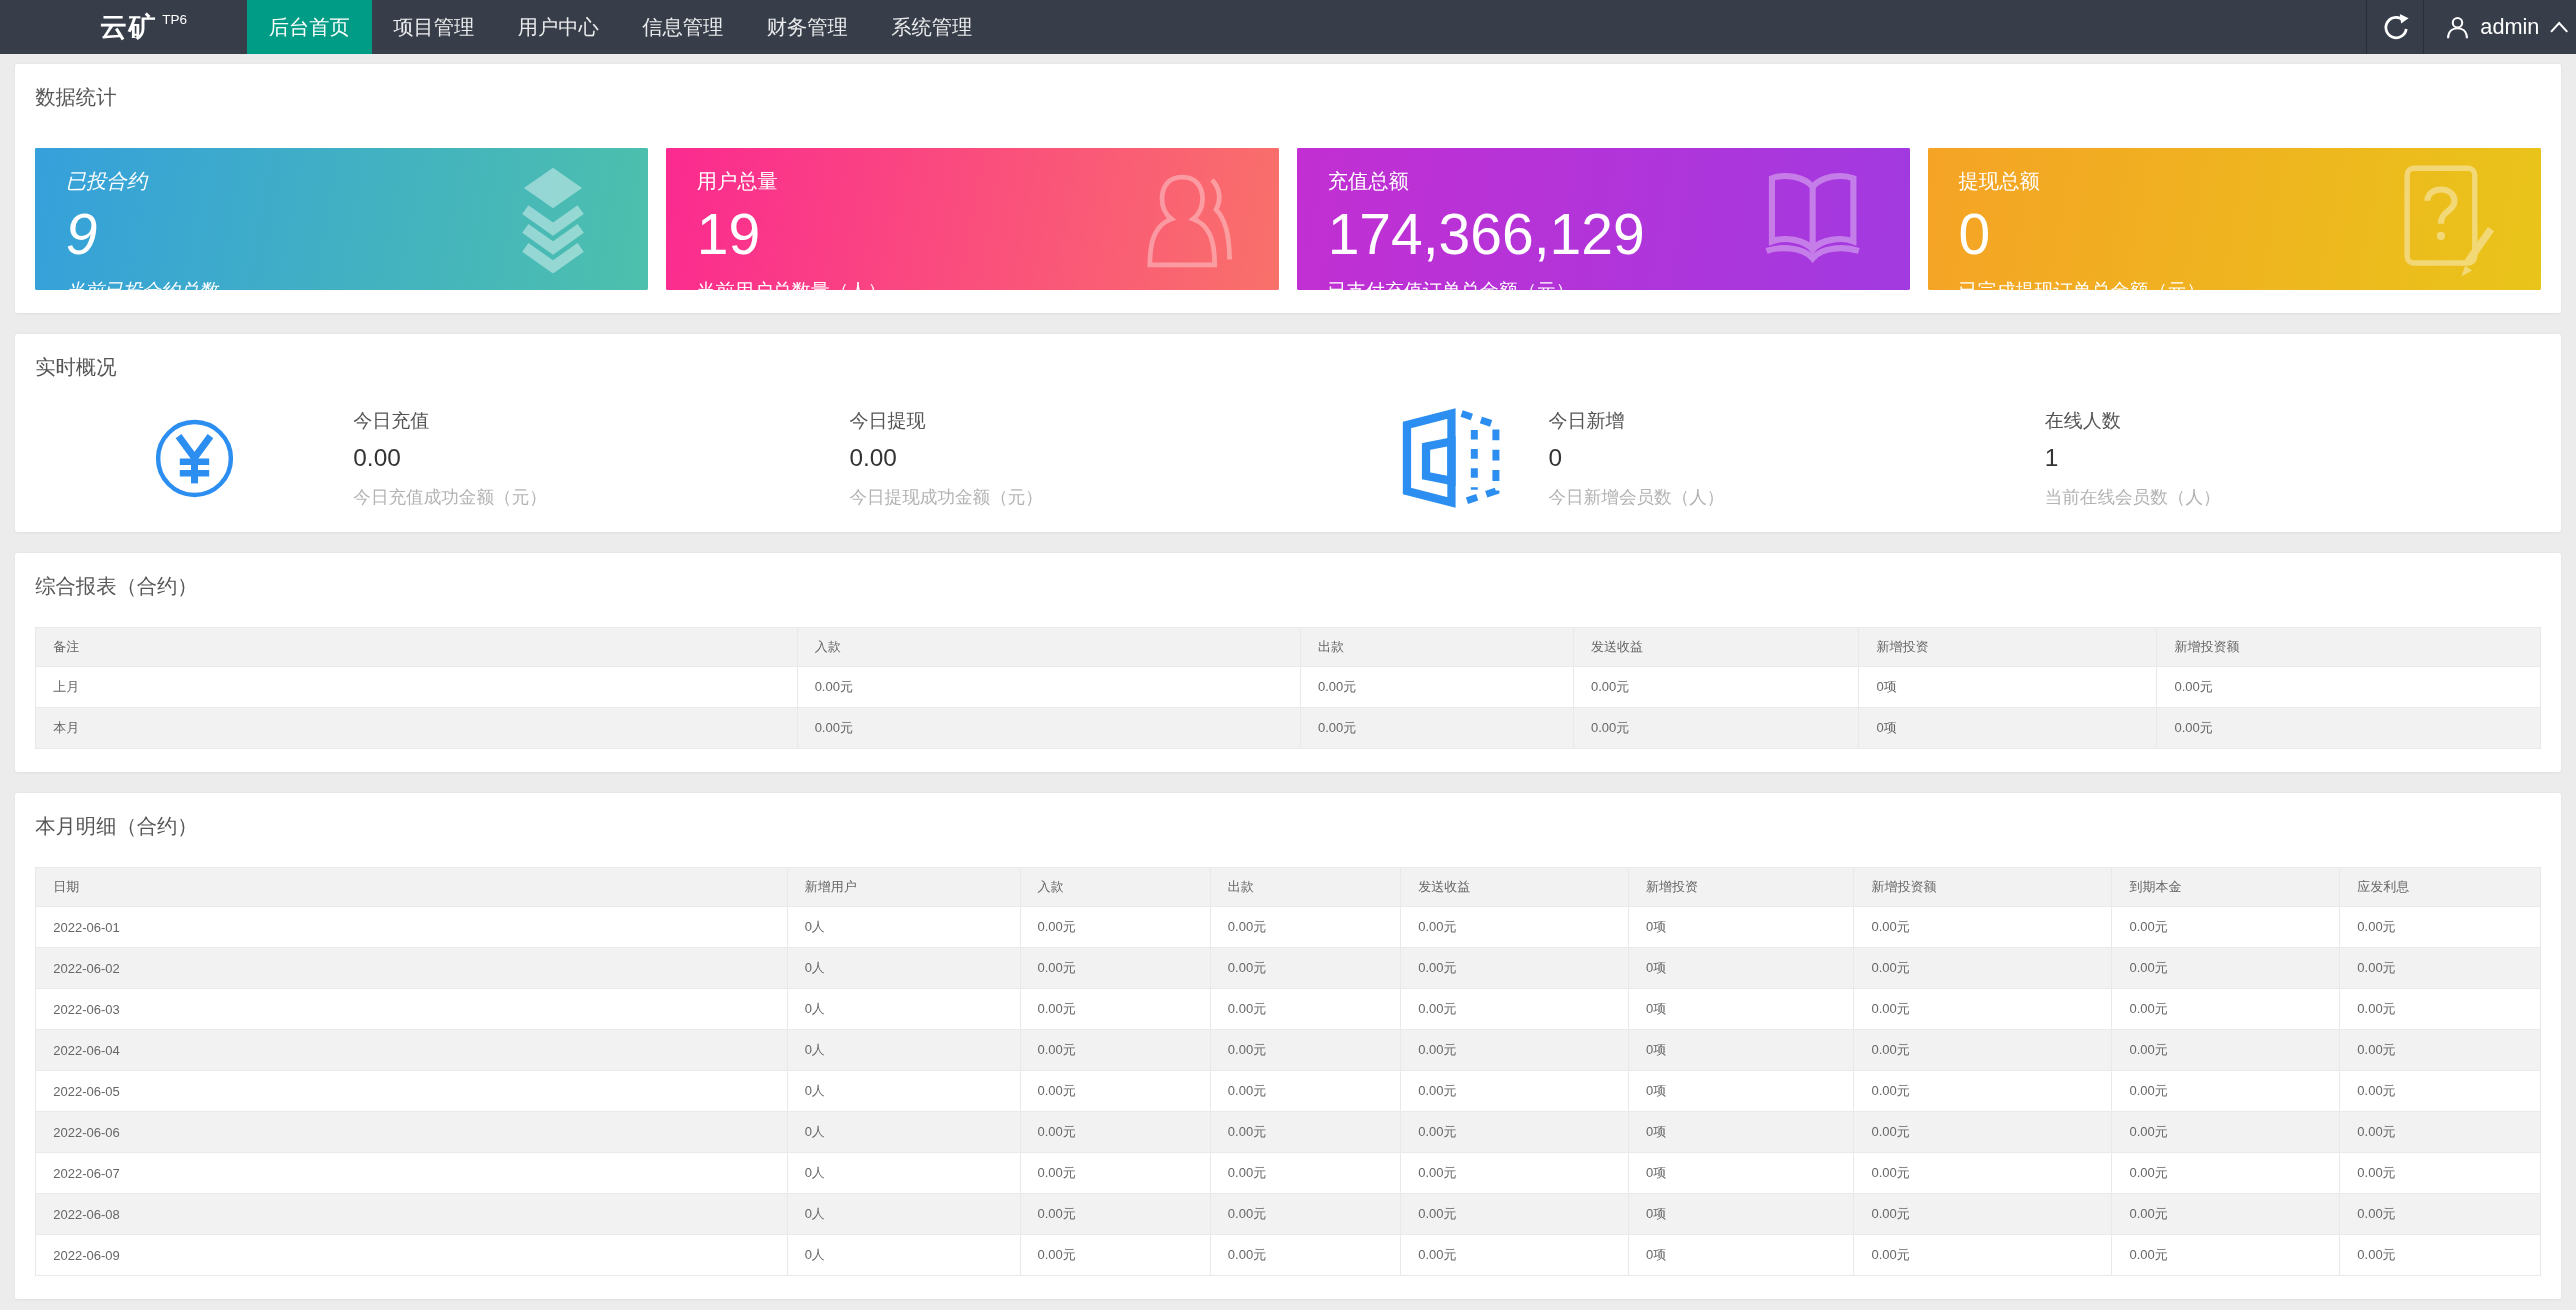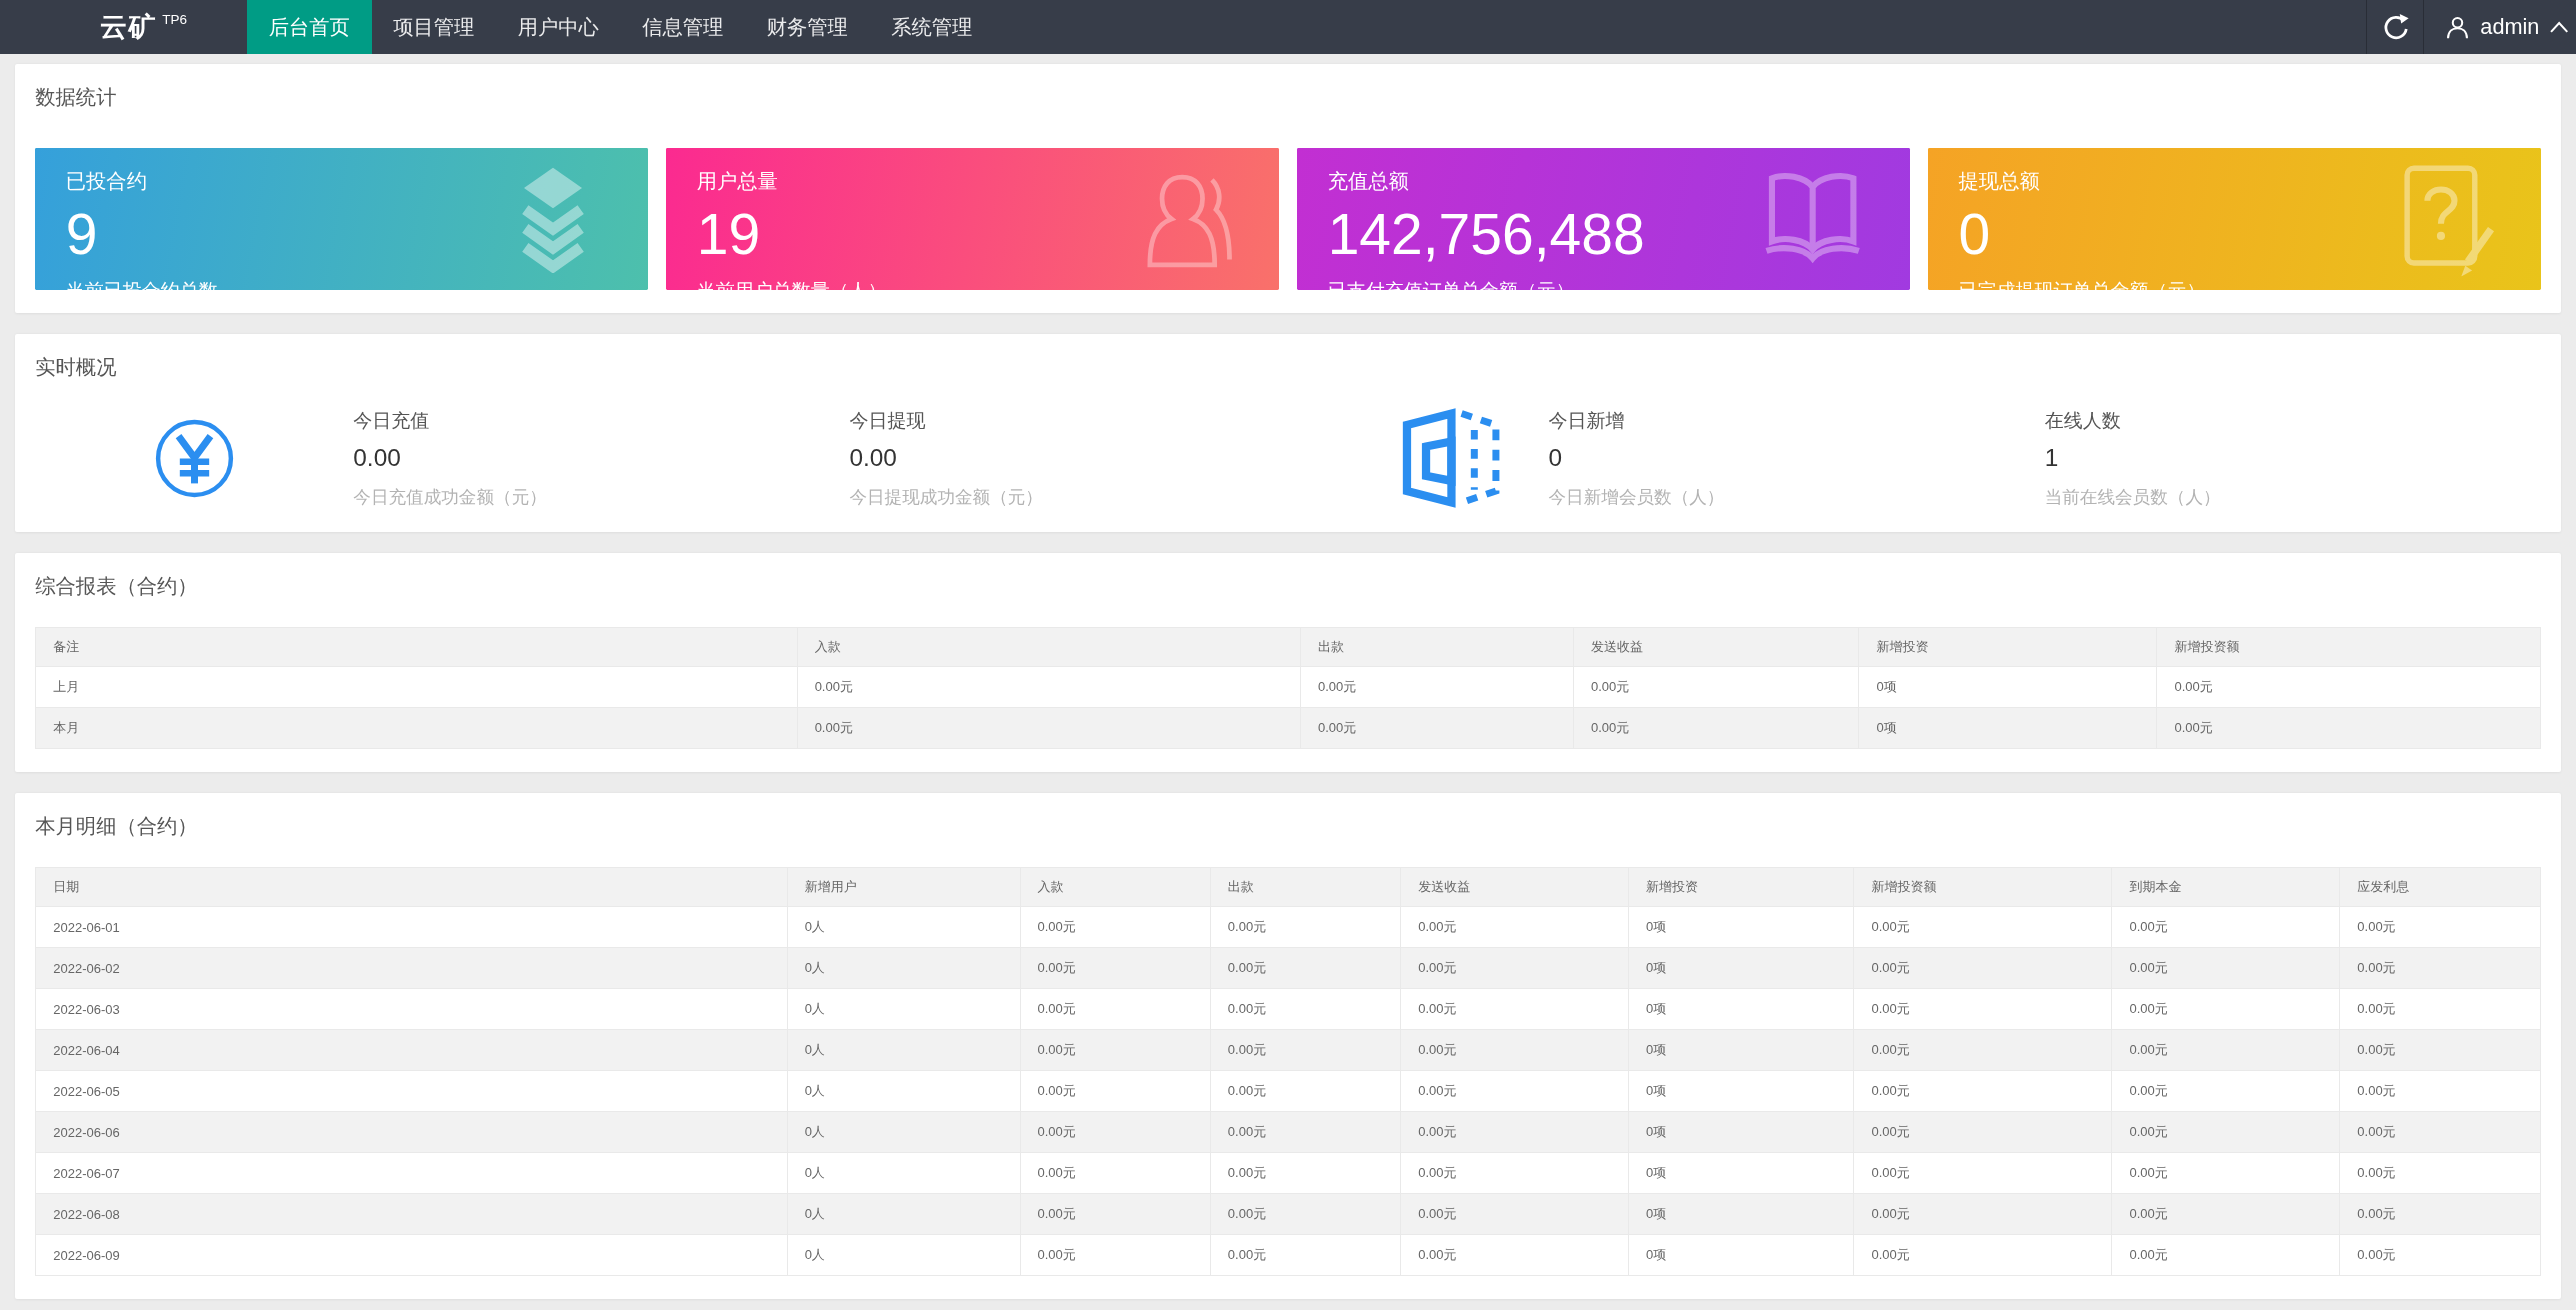--- a/index.html
+++ b/index.html
@@ -108,21 +108,21 @@
           </svg>
       </span>
     </div>
   </div>
 </div>
 
 <div class="panel first">
   <div class="section-title">数据统计</div>
   <div class="cards-row">
 
-    <div class="card" style="background:linear-gradient(100deg,#35a0db,#4dc0ac);">
+    <div class="card" style="background:linear-gradient(100deg,#35a0db,#4dc0ac);font-style:italic;">
       <div class="card-title">已投合约</div>
       <div class="card-value">9</div>
       <div class="card-sub">当前已投合约总数</div>
       <span class="card-icon">
         <svg width="108" height="108" viewBox="0 0 150 160">
           <path d="M75 4 L118 34 L75 64 L32 34 Z" fill="#fff"></path>
           <path d="M34 66 L75 95 L116 66" stroke="#fff" stroke-width="16" fill="none"></path>
           <path d="M34 94 L75 123 L116 94" stroke="#fff" stroke-width="16" fill="none"></path>
           <path d="M34 122 L75 151 L116 122" stroke="#fff" stroke-width="16" fill="none"></path>
         </svg>
@@ -136,21 +136,21 @@
       <span class="card-icon" style="opacity:.35">
         <svg width="102" height="108" viewBox="0 0 150 160">
           <path d="M68 18 C88 18 98 32 98 50 C98 64 92 74 84 80 C106 88 116 108 116 148 L20 148 C20 108 30 88 52 80 C44 74 38 64 38 50 C38 32 48 18 68 18 Z" stroke="#fff" stroke-width="7" fill="none"></path>
           <path d="M112 22 C124 34 126 52 118 66 C132 80 138 104 138 140" stroke="#fff" stroke-width="7" fill="none"></path>
         </svg>
       </span>
     </div>
 
     <div class="card" style="background:linear-gradient(100deg,#c22fd2,#a13ae0);">
       <div class="card-title">充值总额</div>
-      <div class="card-value">142,756,488</div>
+      <div class="card-value">174,366,129</div>
       <div class="card-sub">已支付充值订单总金额（元）</div>
       <span class="card-icon" style="opacity:.35">
         <svg width="112" height="102" viewBox="0 0 165 150">
           <path d="M82 28 C70 12 40 8 22 15 L22 108 C40 101 70 105 82 120 C94 105 124 101 142 108 L142 15 C124 8 94 12 82 28 Z" stroke="#fff" stroke-width="9" fill="none"></path>
           <path d="M82 30 L82 118" stroke="#fff" stroke-width="9"></path>
           <path d="M14 122 C38 114 70 118 82 133 C94 118 126 114 150 122" stroke="#fff" stroke-width="9" fill="none"></path>
         </svg>
       </span>
     </div>
 

